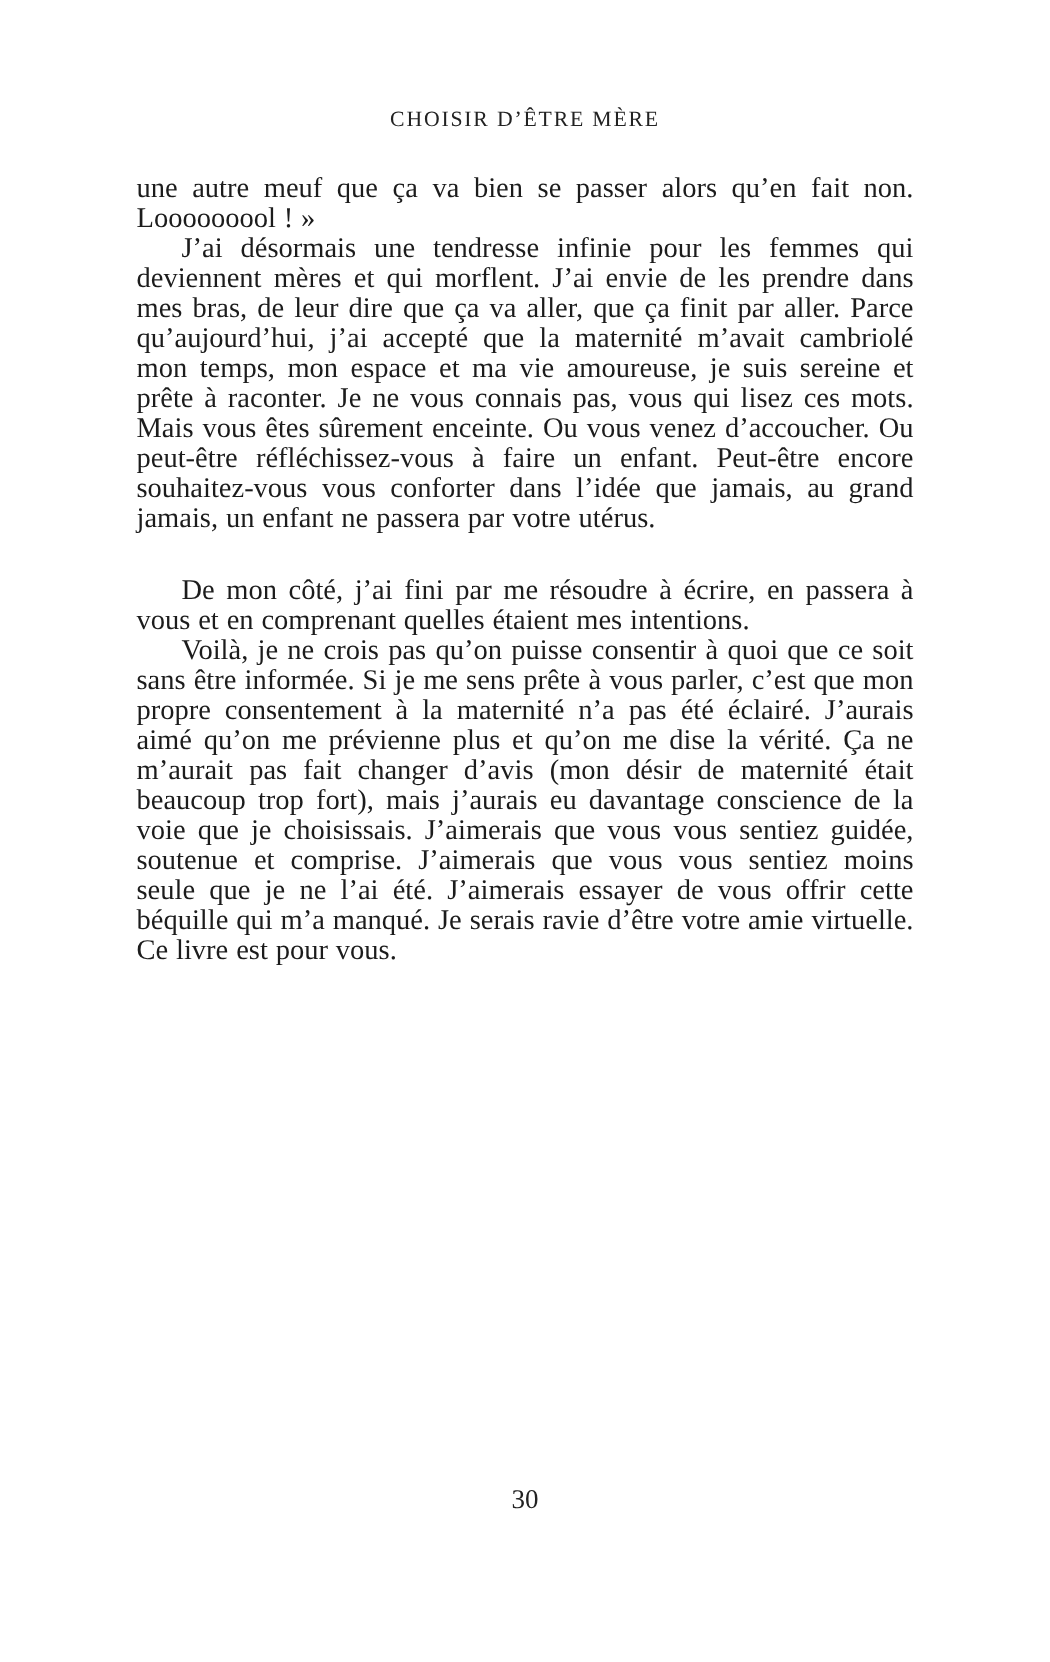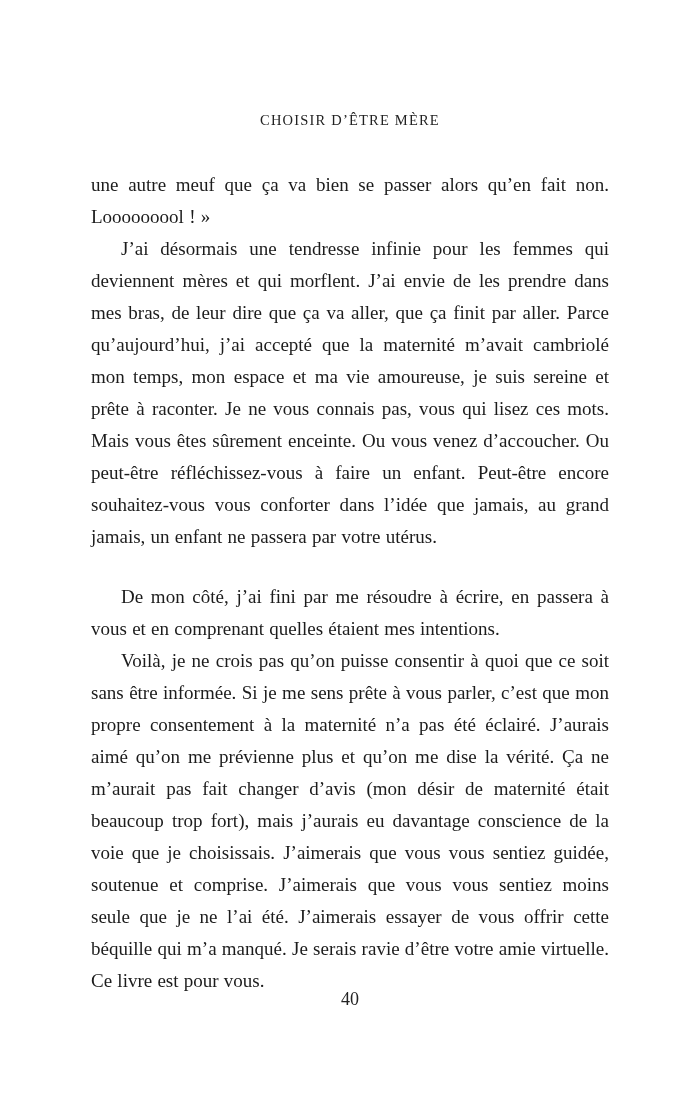--- a/index.html
+++ b/index.html
@@ -12,32 +12,32 @@
     width: 700px;
     height: 1108px;
     margin: 0 auto;
     background: #ffffff;
     color: #1c1c1c;
     font-family: "Liberation Serif", "DejaVu Serif", serif;
     box-sizing: border-box;
     overflow: hidden;
   }
   .running-head {
-    padding-top: 112px;
+    padding-top: 72px;
     text-align: center;
     font-size: 14.5px;
     letter-spacing: 1.2px;
     color: #222;
     font-weight: 400;
   }
   .text-block {
     width: 518px;
-    margin: 40px auto 0 auto;
+    margin: 27px auto 0 auto;
     font-size: 19px;
-    line-height: 32px;
+    line-height: 20px;
     text-align: justify;
     hyphens: auto;
     -webkit-hyphens: auto;
     word-spacing: 0.5px;
   }
   .para {
     margin: 0;
   }
   .para.indent {
     text-indent: 30px;
@@ -65,15 +65,15 @@
 
   <div class="running-head">CHOISIR D’ÊTRE MÈRE</div>
 
   <div class="text-block">
     <p class="para no-indent">une autre meuf que ça va bien se passer alors qu’en fait non. Looooooool ! »</p>
     <p class="para indent">J’ai désormais une tendresse infinie pour les femmes qui deviennent mères et qui morflent. J’ai envie de les prendre dans mes bras, de leur dire que ça va aller, que ça finit par aller. Parce qu’aujourd’hui, j’ai accepté que la maternité m’avait cambriolé mon temps, mon espace et ma vie amoureuse, je suis sereine et prête à raconter. Je ne vous connais pas, vous qui lisez ces mots. Mais vous êtes sûrement enceinte. Ou vous venez d’accoucher. Ou peut-être réfléchissez-vous à faire un enfant. Peut-être encore souhaitez-vous vous conforter dans l’idée que jamais, au grand jamais, un enfant ne passera par votre utérus.</p>
     <p class="para indent spaced">De mon côté, j’ai fini par me résoudre à écrire, en passera à vous et en comprenant quelles étaient mes intentions.</p>
     <p class="para indent">Voilà, je ne crois pas qu’on puisse consentir à quoi que ce soit sans être informée. Si je me sens prête à vous parler, c’est que mon propre consentement à la maternité n’a pas été éclairé. J’aurais aimé qu’on me prévienne plus et qu’on me dise la vérité. Ça ne m’aurait pas fait changer d’avis (mon désir de maternité était beaucoup trop fort), mais j’aurais eu davantage conscience de la voie que je choisissais. J’aimerais que vous vous sentiez guidée, soutenue et comprise. J’aimerais que vous vous sentiez moins seule que je ne l’ai été. J’aimerais essayer de vous offrir cette béquille qui m’a manqué. Je serais ravie d’être votre amie virtuelle. Ce livre est pour vous.</p>
   </div>
 
-  <div class="page-number">40</div>
+  <div class="page-number">30</div>
 
 </div>
 
 </body></html>

